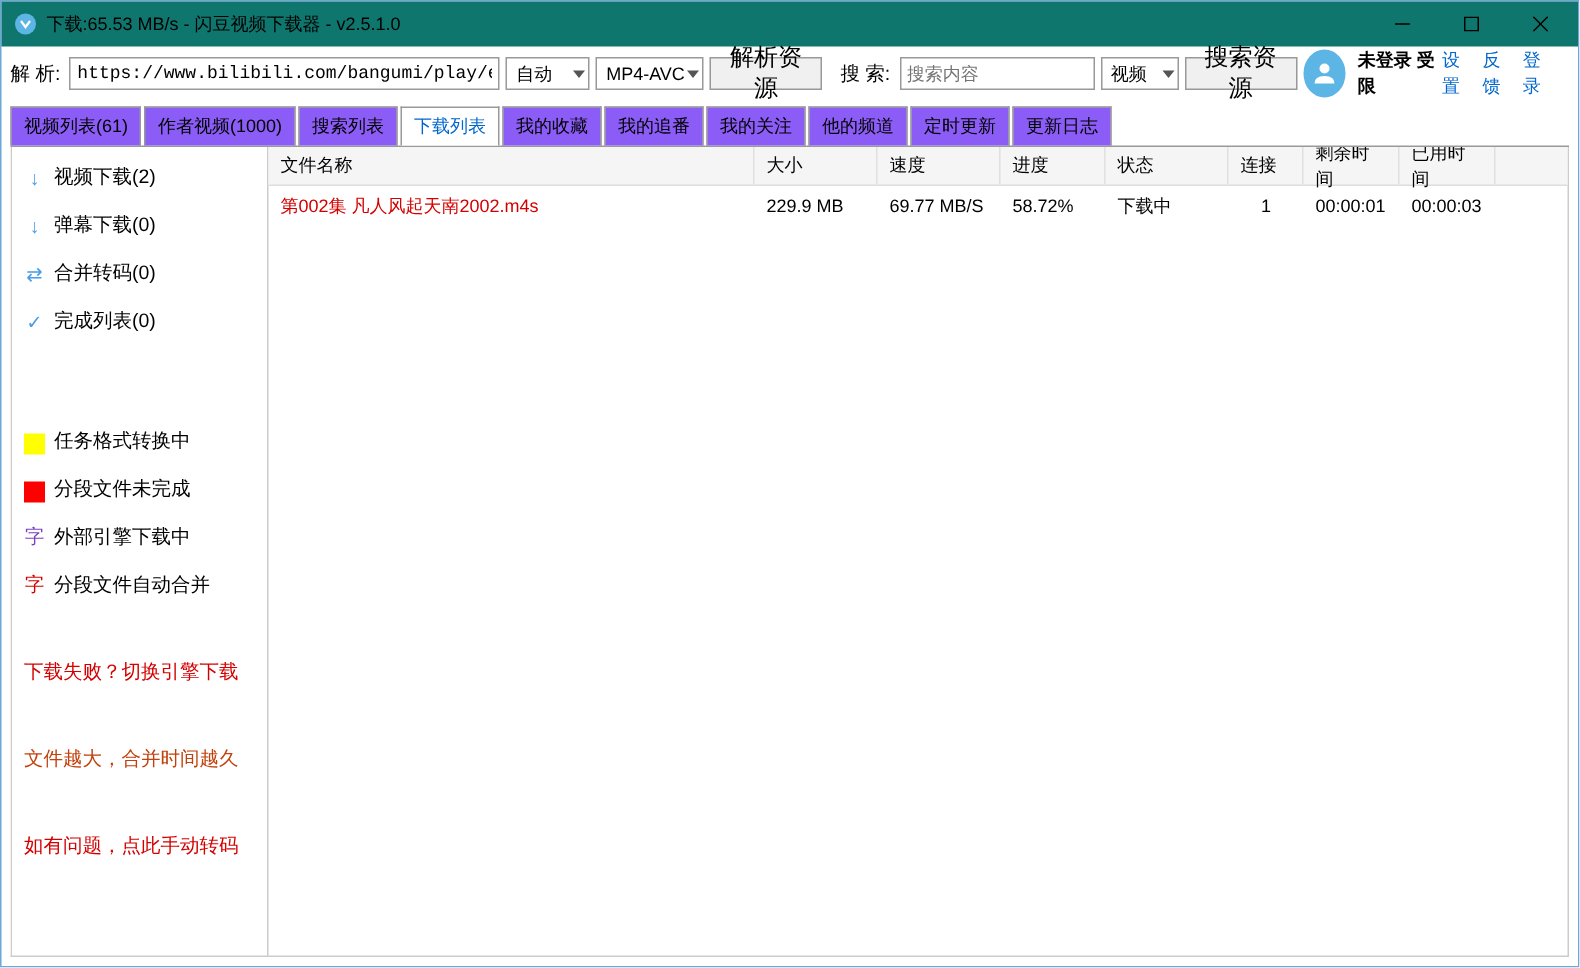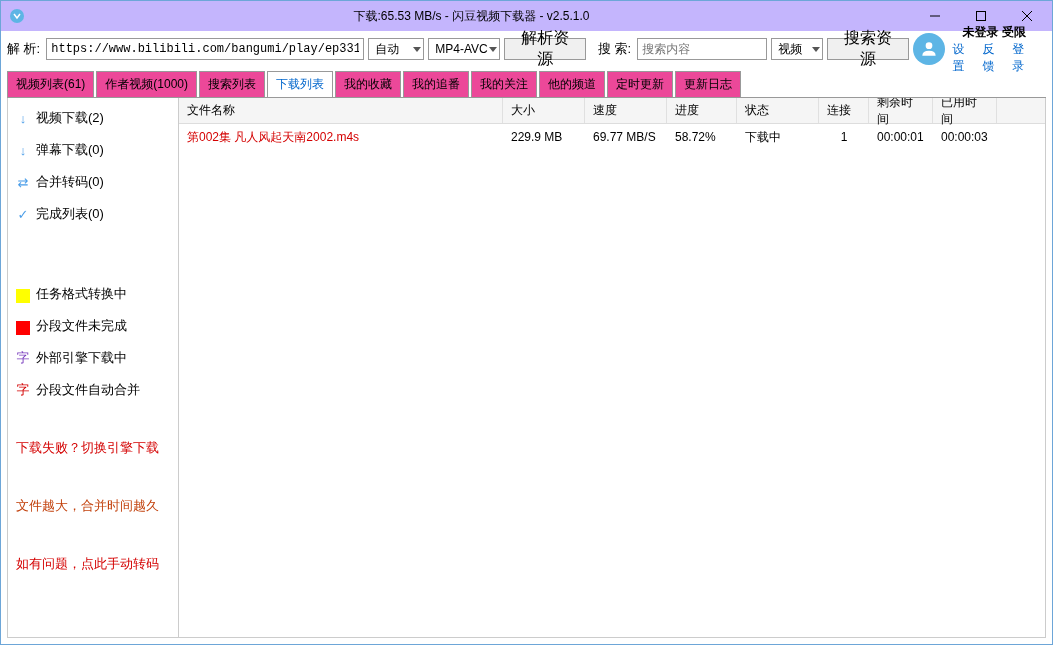--- a/index.html
+++ b/index.html
@@ -1,45 +1,45 @@
 <!DOCTYPE html>
 <html><head>
   <meta charset="utf-8">
   <style>
     * { box-sizing: border-box; margin: 0; padding: 0; }
     body { font-family: "Microsoft YaHei", "Segoe UI", sans-serif; font-size: 12px; background: #fff; overflow: hidden; }
     
     .window { width: 1053px; height: 645px; border: 1px solid #6da6d8; background: #fff; display: flex; flex-direction: column; }
     
-    .titlebar { height: 30px; display: flex; align-items: center; padding: 0 2px; background: #c4b5fd; text-align: center; }
+    .titlebar { height: 30px; display: flex; align-items: center; padding: 0 2px; background: #0f766e; }
     .titlebar-icon { width: 16px; height: 16px; margin: 0 6px; display: flex; align-items: center; justify-content: center; }
     .titlebar-icon svg { width: 16px; height: 16px; }
     .titlebar-text { flex: 1; font-size: 12px; color: #000; }
     .win-controls { display: flex; }
     .win-btn { width: 46px; height: 30px; display: flex; align-items: center; justify-content: center; cursor: pointer; }
     .win-btn svg { width: 10px; height: 10px; }
     
     .toolbar { height: 36px; display: flex; align-items: center; padding: 0 6px; gap: 4px; }
     .toolbar-label { font-size: 13px; color: #000; margin-right: 2px; white-space: nowrap; }
     .url-input { width: 320px; height: 22px; border: 1px solid #999; padding: 0 4px; font-family: "Courier New", monospace; font-size: 12px; }
     .combo { height: 22px; border: 1px solid #999; display: inline-flex; align-items: center; padding: 0 2px 0 6px; background: #fff; min-width: 48px; font-size: 12px; cursor: pointer; }
     .combo .chev { margin-left: auto; }
     .btn { height: 22px; border: 1px solid #999; background: #f0f0f0; padding: 0 8px; font-size: 16px; cursor: pointer; display: inline-flex; align-items: center; }
     .search-input { width: 130px; height: 22px; border: 1px solid #999; padding: 0 4px; font-size: 12px; color: #888; }
     
     .user-area { margin-left: auto; display: flex; align-items: center; gap: 8px; padding-right: 10px; }
     .avatar { width: 32px; height: 32px; border-radius: 50%; background: #5db5e5; display: flex; align-items: center; justify-content: center; }
     .avatar svg { width: 20px; height: 20px; fill: #fff; }
-    .user-links { display: flex; flex-direction: column; align-items: center; font-size: 12px; }
+    .user-links { display: flex; flex-direction: row; align-items: center; font-size: 12px; }
     .user-status { color: #000; font-weight: bold; }
     .user-links-row { display: flex; gap: 6px; }
     .user-links-row span { color: #0066cc; cursor: pointer; }
     
     .tabs { display: flex; padding: 4px 6px 0 6px; gap: 2px; }
-    .tab { border: 1px solid #999; border-bottom: none; padding: 4px 8px; background: #ec4899; font-size: 12px; cursor: pointer; position: relative; }
+    .tab { border: 1px solid #999; border-bottom: none; padding: 4px 8px; background: #8b5cf6; font-size: 12px; cursor: pointer; position: relative; }
     .tab.active { background: #fff; color: #0066cc; z-index: 2; }
     
     .content { flex: 1; display: flex; border-top: 1px solid #999; margin: 0 6px 6px 6px; overflow: hidden; }
     
     .sidebar { width: 172px; border: 1px solid #ccc; border-top: none; padding: 8px 6px; display: flex; flex-direction: column; gap: 8px; }
     .side-item { display: flex; align-items: center; gap: 6px; font-size: 13px; cursor: pointer; padding: 3px 2px; }
     .side-icon { width: 14px; display: flex; justify-content: center; }
     .side-icon.blue { color: #4a9de8; }
     .side-gap { height: 40px; }
     .legend-item { display: flex; align-items: flex-end; gap: 6px; font-size: 13px; padding: 3px 2px; }

